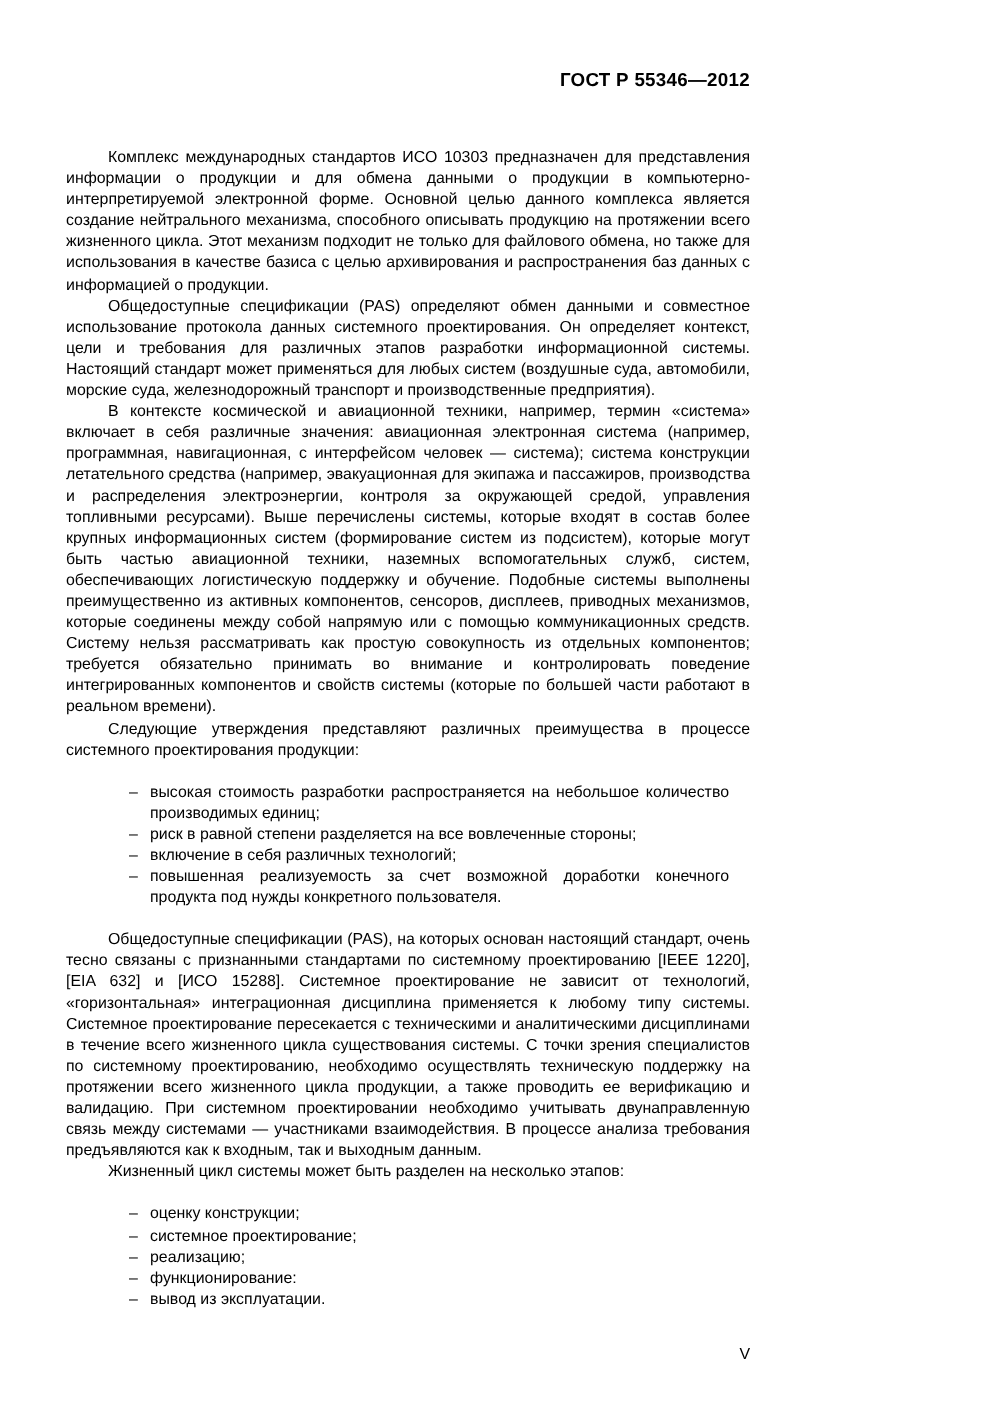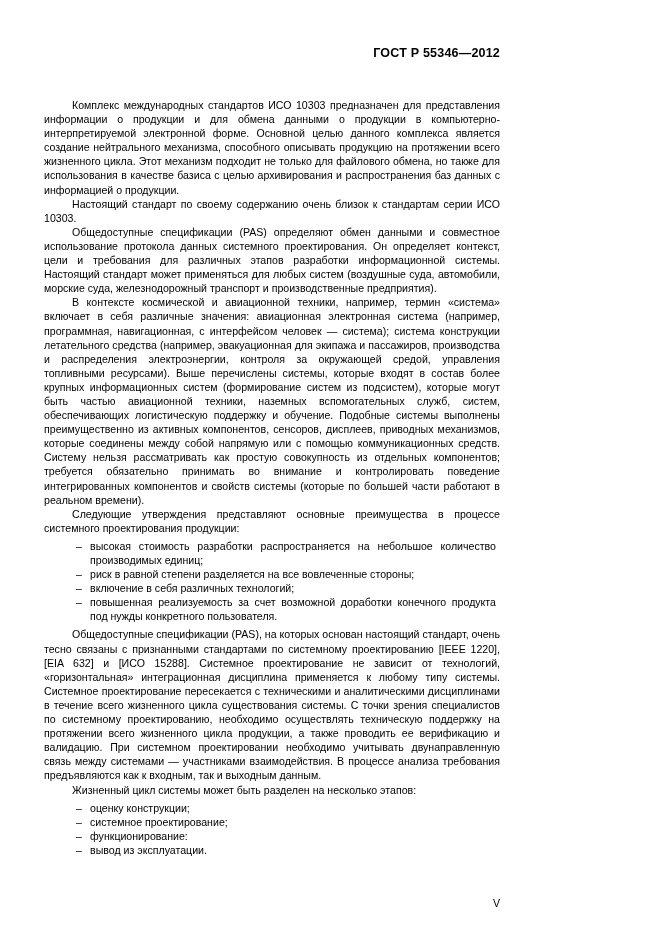--- a/index.html
+++ b/index.html
@@ -39,21 +39,21 @@
     font-size: 10.6px;
     line-height: 14.1px;
     text-align: justify;
     text-justify: inter-word;
     margin: 0;
     text-indent: 28px;
     hyphens: manual;
   }
   ul.dash-list {
     list-style: none;
-    margin: 4px;
+    margin: 14px;
     padding: 0;
   }
   ul.dash-list li {
     font-size: 10.6px;
     line-height: 14.1px;
     text-align: justify;
     margin: 0;
     padding-left: 42px;
     position: relative;
   }
@@ -75,37 +75,37 @@
 </style>
 </head>
 <body>
 
 <div class="page">
 
   <div class="header-std">ГОСТ Р 55346—2012</div>
 
 
   <p class="body-text">Комплекс международных стандартов ИСО 10303 предназначен для представления информации о продукции и для обмена данными о продукции в компьютерно-интерпретируемой электронной форме. Основной целью данного комплекса является создание нейтрального механизма, способного описывать продукцию на протяжении всего жизненного цикла. Этот механизм подходит не только для файлового обмена, но также для использования в качестве базиса с целью архивирования и распространения баз данных с информацией о продукции.</p>
-  <p class="body-text">Настоящий стандарт по своему содержанию очень близок к стандартам серии ИСО 10303.</p>
   <p class="body-text">Общедоступные спецификации (PAS) определяют обмен данными и совместное использование протокола данных системного проектирования. Он определяет контекст, цели и требования для различных этапов разработки информационной системы. Настоящий стандарт может применяться для любых систем (воздушные суда, автомобили, морские суда, железнодорожный транспорт и производственные предприятия).</p>
   <p class="body-text">В контексте космической и авиационной техники, например, термин «система» включает в себя различные значения: авиационная электронная система (например, программная, навигационная, с интерфейсом человек — система); система конструкции летательного средства (например, эвакуационная для экипажа и пассажиров, производства и распределения электроэнергии, контроля за окружающей средой, управления топливными ресурсами). Выше перечислены системы, которые входят в состав более крупных информационных систем (формирование систем из подсистем), которые могут быть частью авиационной техники, наземных вспомогательных служб, систем, обеспечивающих логистическую поддержку и обучение. Подобные системы выполнены преимущественно из активных компонентов, сенсоров, дисплеев, приводных механизмов, которые соединены между собой напрямую или с помощью коммуникационных средств. Систему нельзя рассматривать как простую совокупность из отдельных компонентов; требуется обязательно принимать во внимание и контролировать поведение интегрированных компонентов и свойств системы (которые по большей части работают в реальном времени).</p>
-  <p class="body-text">Следующие утверждения представляют основные преимущества в процессе системного проектирования продукции:</p>
+  <p class="body-text">Следующие утверждения представляют различных преимущества в процессе системного проектирования продукции:</p>
 
   <ul class="dash-list">
     <li>высокая стоимость разработки распространяется на небольшое количество производимых единиц;</li>
     <li>риск в равной степени разделяется на все вовлеченные стороны;</li>
     <li>включение в себя различных технологий;</li>
     <li>повышенная реализуемость за счет возможной доработки конечного продукта под нужды конкретного пользователя.</li>
   </ul>
 
   <p class="body-text">Общедоступные спецификации (PAS), на которых основан настоящий стандарт, очень тесно связаны с признанными стандартами по системному проектированию [IEEE 1220], [EIA 632] и [ИСО 15288]. Системное проектирование не зависит от технологий, «горизонтальная» интеграционная дисциплина применяется к любому типу системы. Системное проектирование пересекается с техническими и аналитическими дисциплинами в течение всего жизненного цикла существования системы. С точки зрения специалистов по системному проектированию, необходимо осуществлять техническую поддержку на протяжении всего жизненного цикла продукции, а также проводить ее верификацию и валидацию. При системном проектировании необходимо учитывать двунаправленную связь между системами — участниками взаимодействия. В процессе анализа требования предъявляются как к входным, так и выходным данным.</p>
   <p class="body-text">Жизненный цикл системы может быть разделен на несколько этапов:</p>
 
   <ul class="dash-list tight">
     <li>оценку конструкции;</li>
     <li>системное проектирование;</li>
+    <li>реализацию;</li>
     <li>функционирование:</li>
     <li>вывод из эксплуатации.</li>
   </ul>
 
   <div class="page-num">V</div>
 
 </div>
 
 </body></html>

